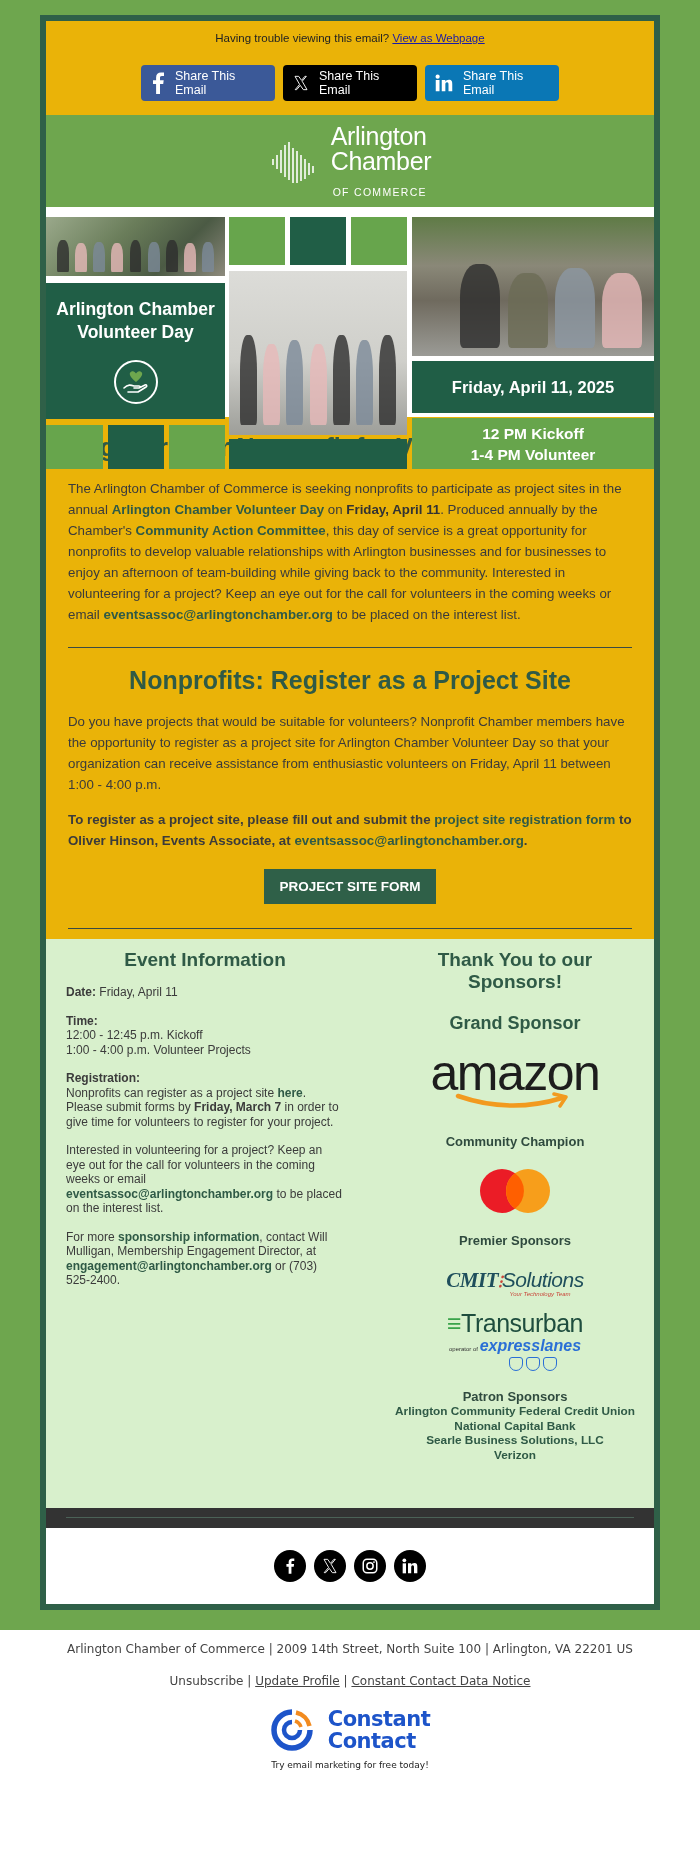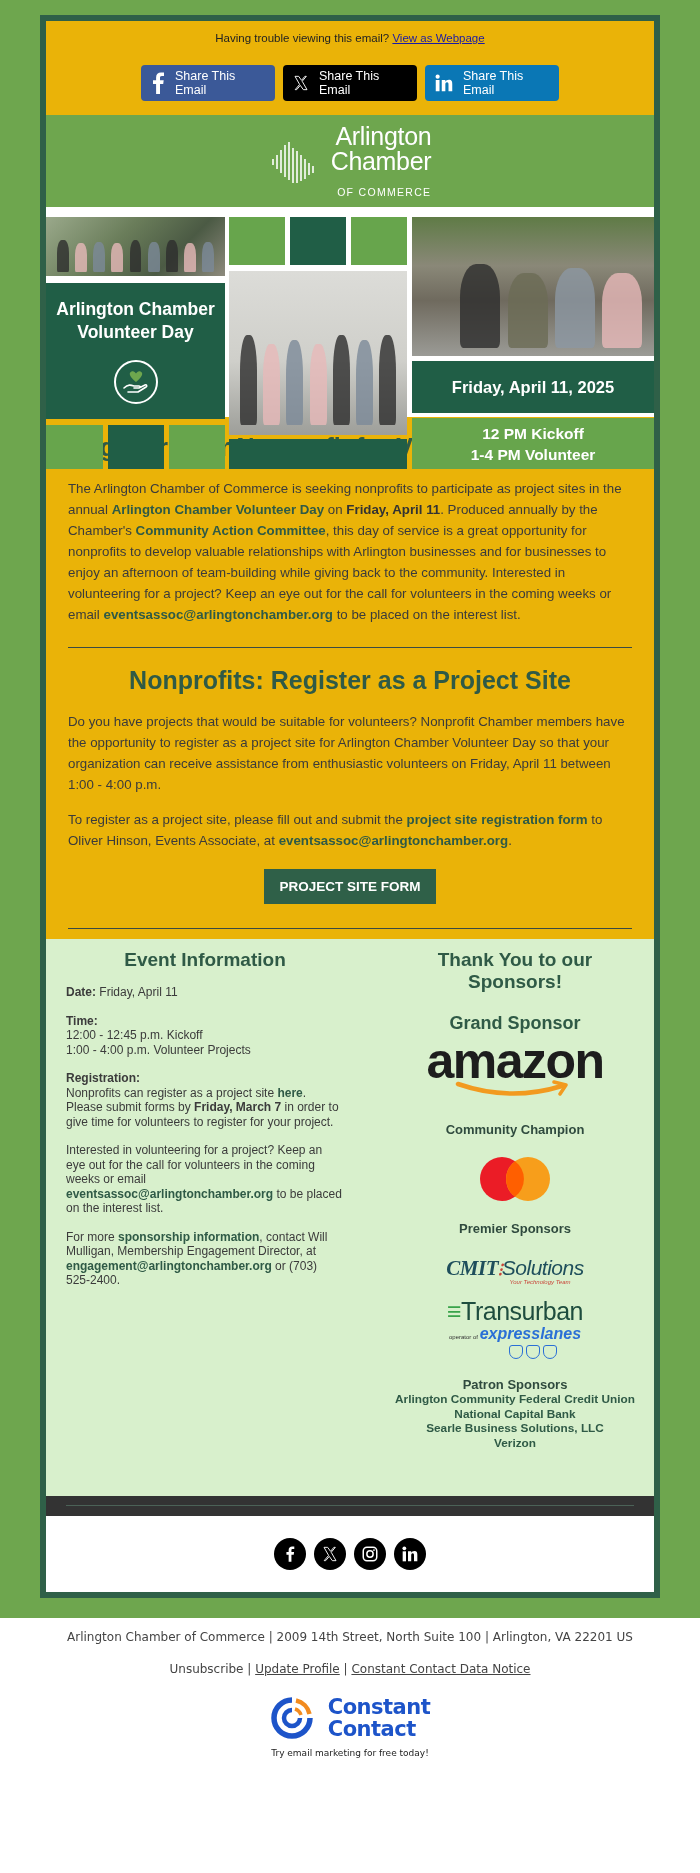--- a/index.html
+++ b/index.html
@@ -13,21 +13,21 @@
   .preheader { text-align: center; font-size: 11.5px; color: #222; padding: 11px 0 0 0; height: 34px; }
   .preheader a { color: #1a1aa6; text-decoration: underline; }
   .share-row { display: flex; justify-content: center; gap: 8px; padding: 10px 0 14px 0; }
   .share-btn { display: flex; align-items: center; gap: 10px; height: 36px; padding: 0 14px 0 10px;
     border-radius: 4px; color: #fff; font-size: 12.5px; font-family: "Liberation Sans", sans-serif; cursor: pointer; }
   .share-btn.fb { background: #3b5998; width: 134px; }
   .share-btn.x { background: #000; width: 134px; }
   .share-btn.li { background: #0a77b5; width: 134px; }
   .share-btn svg { flex: none; }
 
-  .logo-band { background: #6ea64e; height: 92px; display: flex; align-items: center; justify-content: center; gap: 6px; text-align: right; }
+  .logo-band { background: #6ea64e; height: 92px; display: flex; align-items: center; justify-content: center; gap: 6px; }
   .logo-text { color: #fff; line-height: 1; }
   .logo-text .l1, .logo-text .l2 { font-size: 25px; font-weight: 300; letter-spacing: -0.3px; display: block; }
   .logo-text .l3 { font-size: 10.5px; letter-spacing: 1.3px; display: block; margin-top: 13px; padding-left: 2px; }
 
   
   .collage { position: relative; height: 210px; background: #fff; }
   .tile { position: absolute; }
   .g1 { background: #67a54c; }
   .g2 { background: #205e46; }
   .photo { background: linear-gradient(135deg, #9aa98b 0%, #6a7d5a 40%, #4b5a44 70%, #8d8a7d 100%); overflow: hidden; }
@@ -41,37 +41,37 @@
   .vd-title { font-size: 17.5px; line-height: 23px; }
   .heart-circle { width: 44px; height: 44px; border: 2.5px solid #fff; border-radius: 50%; margin-top: 16px; display: flex; align-items: center; justify-content: center; }
 
   
   .content { padding: 0 22px; }
   h1.main-title { color: #2f5a46; font-size: 25px; text-align: left; padding: 16px 0 16px; font-weight: bold; }
   h2.sub-title { color: #2f5a46; font-size: 25px; text-align: center; padding: 18px 0 16px; font-weight: bold; }
   p.body { font-size: 13.3px; line-height: 21px; color: #3b3b3b; padding: 0 0 0 0; }
   p.body b { color: #2f5a46; }
   p.body b.dark { color: #333; }
-  p.body + p.body { margin-top: 14px; }
+  p.body + p.body { margin-top: 14px; font-weight: bold; }
   hr.div { border: none; border-top: 1.5px solid #3a4a44; margin: 22px 0 0 0; }
   .btn-wrap { text-align: center; padding: 18px 0 18px; }
   .cta { display: inline-block; background: #2f6048; color: #fff; font-weight: bold; font-size: 13.5px; padding: 10px 15px; cursor: pointer; }
 
   
   .two-col { background: #d8f0cc; display: flex; padding: 10px 0 46px 0; margin-top: 10px; gap: 32px; }
   .col-left { width: 316px; padding: 0 18px 0 20px; }
   .col-right { flex: 1; padding: 0 18px 0 0; text-align: center; }
   .col-h { color: #2f5a46; font-size: 19px; font-weight: bold; text-align: center; padding: 0 0 14px; }
   .info { font-size: 12px; line-height: 14.5px; color: #3b3b3b; }
   .info b { color: #3b3b3b; }
   .info b.g { color: #2f5a46; }
   .info p + p { margin-top: 14px; }
   .sp-h { color: #2f5a46; font-size: 19px; font-weight: bold; padding-bottom: 8px; }
   .sp-tier { color: #2f4a3e; font-size: 13px; font-weight: bold; }
-  .amazon { font-family: "Liberation Sans", sans-serif; font-weight: bold; font-size: 50px; color: #1d1d1d; letter-spacing: -1.5px; line-height: 1; margin-top: 2px; }
+  .amazon { font-family: "Liberation Sans", sans-serif; font-weight: normal; font-size: 50px; color: #1d1d1d; letter-spacing: -1.5px; line-height: 1; margin-top: 14px; }
   .patron { color: #2f5a46; font-size: 11.8px; font-weight: bold; line-height: 14.5px; }
 
   .dark-bar { background: #333333; height: 20px; padding-top: 9px; }
   .dark-bar div { border-top: 1px solid #4b6257; margin: 0 20px; }
   .social-foot { background: #fff; height: 76px; display: flex; justify-content: center; align-items: center; gap: 8px; }
   .soc { width: 32px; height: 32px; background: #000; border-radius: 50%; display: flex; align-items: center; justify-content: center; cursor: pointer; }
 
   .footer { text-align: center; font-family: "DejaVu Sans", sans-serif; color: #444; font-size: 12px; padding-top: 12px; }
   .footer .addr { height: 32px; }
   .footer .links a { color: #444; text-decoration: underline; cursor: pointer; }

